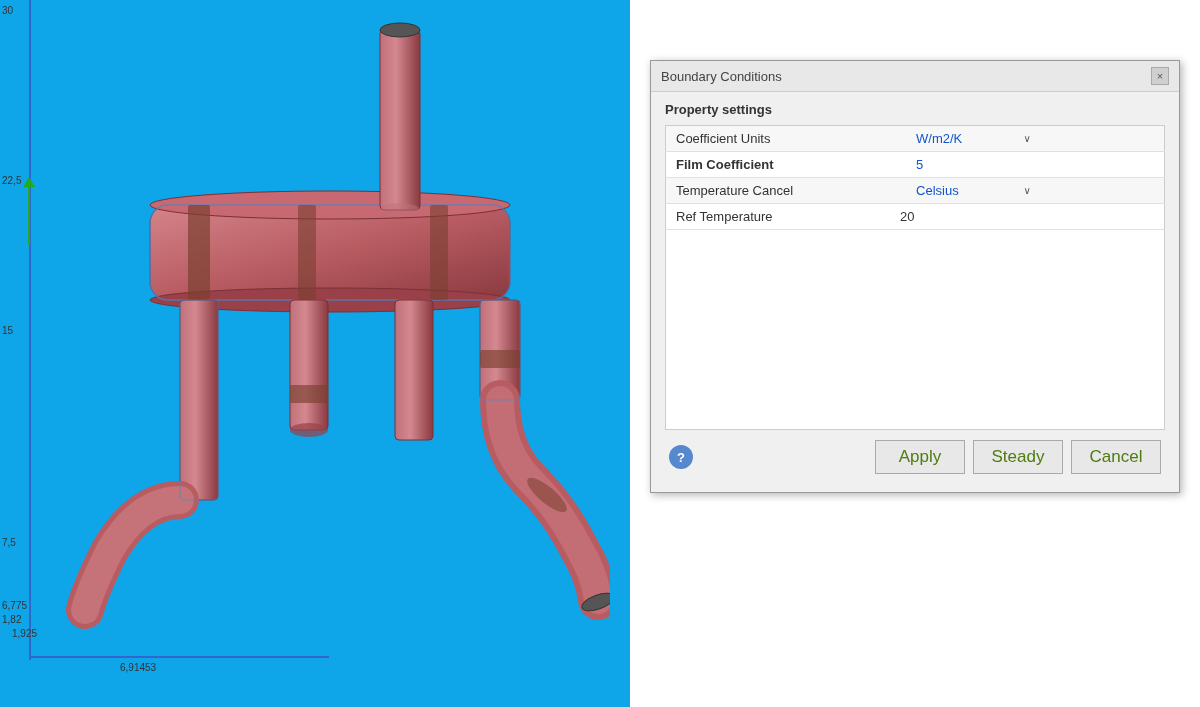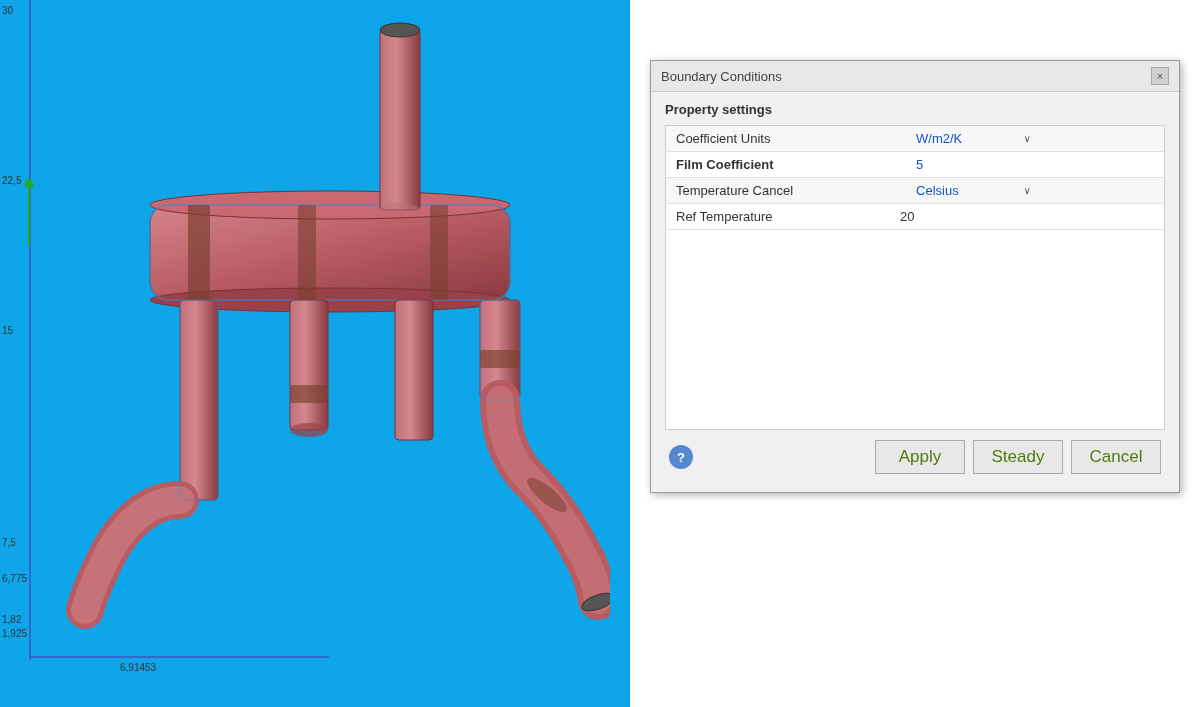--- a/index.html
+++ b/index.html
@@ -259,23 +259,23 @@
 
   <div class="blue-axis-v"></div>
   <div class="blue-axis-h"></div>
 
   <div class="y-arrow"></div>
 
   <span class="tick-label axis-label" style="top:5px; left:2px;">30</span>
   <span class="tick-label axis-label" style="top:175px; left:2px;">22,5</span>
   <span class="tick-label axis-label" style="top:325px; left:2px;">15</span>
   <span class="tick-label axis-label" style="top:501px; left:2px;margin-top:36px;">7,5</span>
-  <span class="tick-label axis-label" style="top:573px; left:2px;">6,775</span>
+  <span class="tick-label axis-label" style="top:600px; left:2px;">6,775</span>
   <span class="tick-label axis-label" style="top:614px; left:2px;">1,82</span>
-  <span class="tick-label axis-label" style="top:628px; left:2px;">1,925</span>
+  <span class="tick-label axis-label" style="top:628px; left:12px;">1,925</span>
 
   <span class="bottom-label" style="left:120px; top:662px;">6,91453</span>
 
   <div id="model-canvas">
     <svg class="model" viewBox="0 0 560 650" xmlns="http://www.w3.org/2000/svg">
       <defs>
         <linearGradient id="bodyGrad" x1="0%" y1="0%" x2="100%" y2="100%">
           <stop offset="0%" style="stop-color:#d4848a;stop-opacity:1"></stop>
           <stop offset="50%" style="stop-color:#b85c62;stop-opacity:1"></stop>
           <stop offset="100%" style="stop-color:#8a3a40;stop-opacity:1"></stop>

